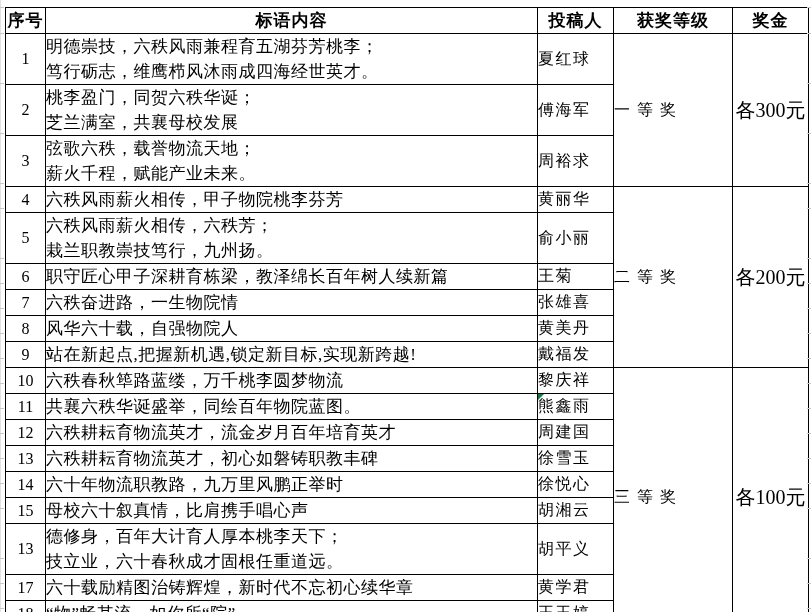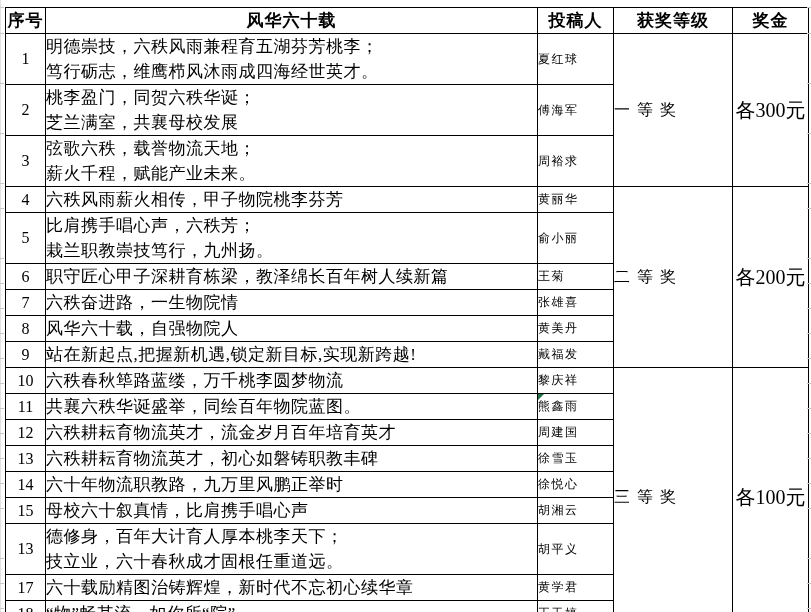--- a/index.html
+++ b/index.html
@@ -62,21 +62,21 @@
     padding-left: 6px;
     font-size: 17px;
   }
   .sline {
     line-height: 25px;
     letter-spacing: 0.5px;
     white-space: nowrap;
   }
   td.contrib {
     padding-left: 5px;
-    font-size: 12px;
+    font-size: 16px;
     position: relative;
   }
   td.contrib span.cname { letter-spacing: 1.5px; }
   .note-marker {
     position: absolute;
     top: 0;
     left: 0;
     width: 0;
     height: 0;
     border-top: 6px solid #217346;
@@ -105,21 +105,21 @@
     <colgroup>
       <col style="width:40px">
       <col style="width:492px">
       <col style="width:76px">
       <col style="width:119px">
       <col style="width:76px">
     </colgroup>
     <thead>
       <tr class="head">
         <th>序号</th>
-        <th>风华六十载</th>
+        <th>标语内容</th>
         <th>投稿人</th>
         <th>获奖等级</th>
         <th>奖金</th>
       </tr>
     </thead>
     <tbody id="tbody">
         <tr style="height: 50px;">
           <td class="num">1</td>
           <td class="slogan">
             <div class="sline">明德崇技，六秩风雨兼程育五湖芬芳桃李；</div>
@@ -150,21 +150,21 @@
           <td class="slogan">
             <div class="sline">六秩风雨薪火相传，甲子物院桃李芬芳</div>
           </td>
           <td class="contrib"><span class="cname">黄丽华</span></td>
           <td class="level" rowspan="6">二等奖</td>
           <td class="prize" rowspan="6">各200元</td>
         </tr>
         <tr style="height: 50px;">
           <td class="num">5</td>
           <td class="slogan">
-            <div class="sline">比肩携手唱心声，六秩芳；</div>
+            <div class="sline">六秩风雨薪火相传，六秩芳；</div>
             <div class="sline">栽兰职教崇技笃行，九州扬。</div>
           </td>
           <td class="contrib"><span class="cname">俞小丽</span></td>
         </tr>
         <tr style="height: 25px;">
           <td class="num">6</td>
           <td class="slogan">
             <div class="sline">职守匠心甲子深耕育栋梁，教泽绵长百年树人续新篇</div>
           </td>
           <td class="contrib"><span class="cname">王菊</span></td>

